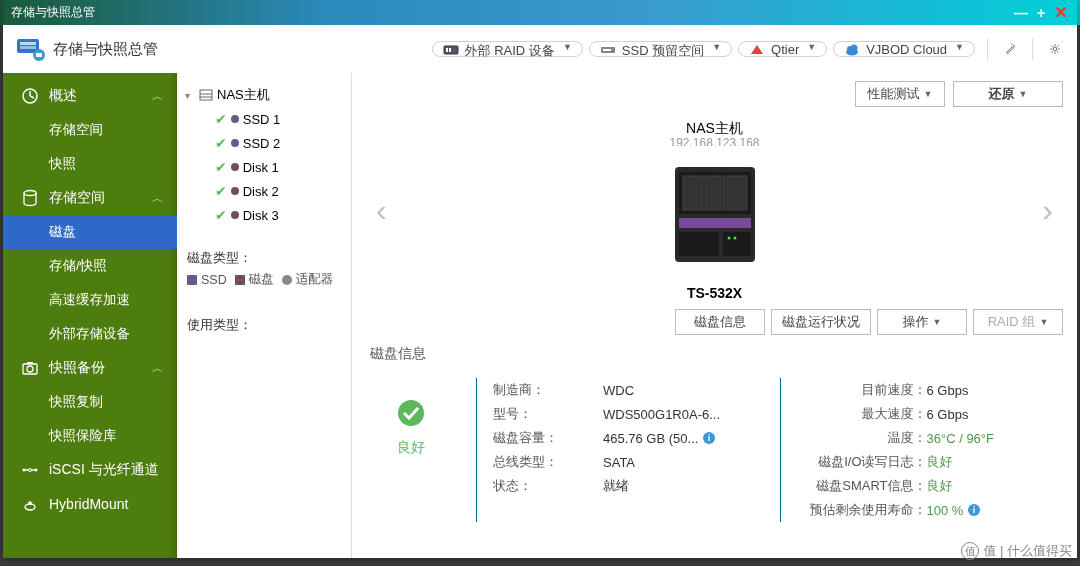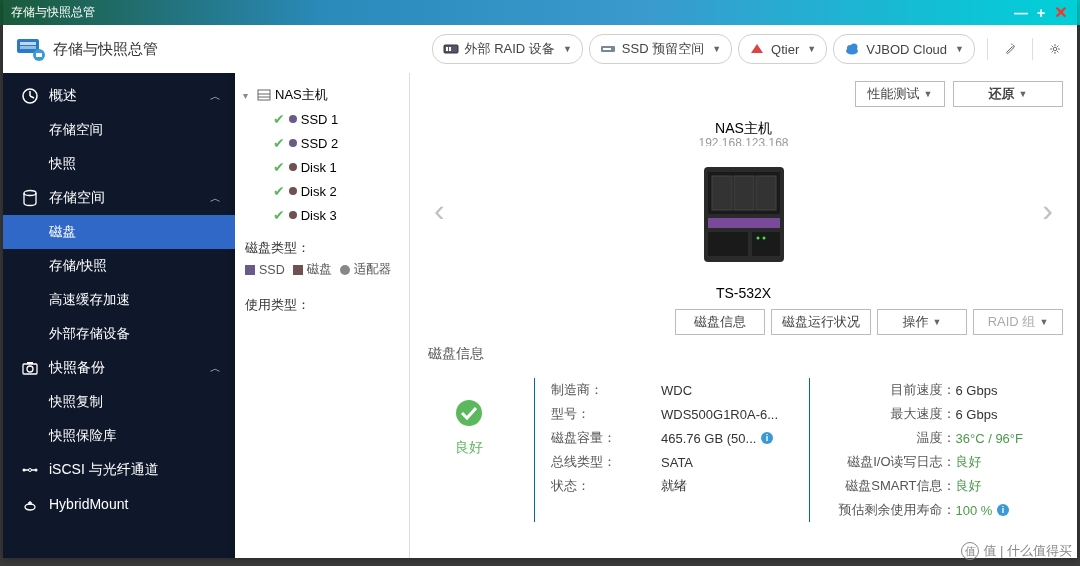--- a/index.html
+++ b/index.html
@@ -12,68 +12,68 @@
 
 .titlebar { height: 25px; background: linear-gradient(90deg, #1a5a3a 0%, #2a8aba 30%, #3a9ace 60%, #00d0d8 100%); color: #fff; display: flex; align-items: center; padding: 0 8px; font-size: 12px; }
 .titlebar .title { flex: 0 0 auto; }
 .titlebar .spacer { flex: 1; }
 .titlebar .winbtn { width: 16px; height: 16px; margin-left: 4px; display: flex; align-items: center; justify-content: center; font-size: 14px; font-weight: bold; color: #fff; }
 .titlebar .close { color: #ff3020; font-size: 16px; }
 
 .toolbar { height: 48px; border-bottom: 1px solid #s; display: flex; align-items: center; padding: 0 12px; gap: 6px; background:#fff; }
 .toolbar .app-icon { width: 32px; height: 28px; }
 .toolbar .app-title { font-size: 15px; color: #333; margin-right: auto; }
-.toolbar .pill { height: 30px; border: 1px solid #d0d0d0; border-radius: 14px; display: flex; align-items: center; padding: 0 10px; gap: 6px; font-size: 13px; color: #444; background: #fff; }
+.toolbar .pill { height: 16px; border: 1px solid #d0d0d0; border-radius: 14px; display: flex; padding: 0 10px; gap: 6px; font-size: 13px; color: #444; background: #fff; }
 .toolbar .pill .caret { font-size: 9px; color: #666; margin-left: 2px; }
 .toolbar .ic { width:16px; height:16px; }
 .toolbar .sep { width: 1px; height: 22px; background: #ddd; margin: 0 6px; }
 .toolbar .tool-icon { width: 20px; height: 20px; color: #555; padding: 4px; }
 
 .body { flex: 1; display: flex; overflow: hidden; }
 
-.sidebar { width: 232px; background: #0f172a; color: #fff; overflow-y: auto; padding-top: 6px; box-shadow: inset -6px 0 8px -6px rgba(0,0,0,0.3); }
+.sidebar { width: 174px; background: #4d7c0f; color: #fff; overflow-y: auto; padding-top: 6px; box-shadow: inset -6px 0 8px -6px rgba(0,0,0,0.3); }
 .side-item { height: 34px; display: flex; align-items: center; padding: 0 14px 0 18px; font-size: 14px; cursor: pointer; position: relative; }
 .side-item.hdr { font-weight: 500; }
 .side-item.hdr .chev { margin-left: auto; font-size: 11px; opacity: 0.8; }
 .side-item.sub { padding-left: 46px; font-size: 13.5px; }
 .side-item.active { background: #3068c8; }
 .side-item .sic { width: 18px; height: 18px; margin-right: 10px; flex-shrink: 0; }
 
 .tree-col { width: 175px; border-right: 1px solid #ddd; padding: 10px 6px; font-size: 13px; overflow-y: auto; }
 .tree-node { height: 24px; display: flex; align-items: center; gap: 4px; }
 .tree-node.root { padding-left: 2px; font-weight: 500; }
 .tree-node.child { padding-left: 32px; }
 .tree-node .tog { width: 10px; font-size: 10px; color: #888; }
 .tree-node .hic { width:14px; height:14px; }
 .check-ok { color: #5cb85c; font-size: 14px; }
 .dot { width: 8px; height: 8px; border-radius: 50%; display: inline-block; }
 .dot.ssd { background: #6a5a8a; }
 .dot.disk { background: #705050; }
 
-.legend-sec { margin-top: 6px; padding: 6px 4px; }
+.legend-sec { margin-top: 16px; padding: 6px 4px; }
 .legend-title { font-size: 13px; color: #333; margin-bottom: 4px; }
 .legend-row { display: flex; flex-wrap: wrap; gap: 4px 8px; font-size: 12.5px; color: #555; align-items: center; }
 .lg { display:flex; align-items:center; gap:4px;text-align:center; }
 .sq { width:10px; height:10px; display:inline-block; }
 
 .main { flex: 1; display: flex; flex-direction: column; overflow: hidden; padding: 8px 14px 0 14px; }
 .main-top-btns { display: flex; justify-content: flex-end; gap: 8px; margin-bottom: 8px; }
 .btn { height: 26px; border: 1px solid #bbb; background: #fff; padding: 0 10px; font-size: 13px; color: #444; display: flex; align-items: center; gap: 4px; min-width: 90px; justify-content: center; }
 .btn.wide { min-width: 110px; font-weight: bold; }
 .btn .caret { font-size: 9px; color: #666; }
 
 .device-area { display: flex; align-items: center; justify-content: center; height: 190px; position: relative; }
 .nav-arrow { position: absolute; top: 50%; transform: translateY(-50%); font-size: 32px; color: #c0c0c0; cursor: pointer; padding: 10px; }
 .nav-arrow.left { left: 0; }
 .nav-arrow.right { right: 0; }
 .device-center { text-align: center; }
 .device-title { font-size: 14px; font-weight: 500; }
 .device-ip { font-size: 12px; color: #999; margin-top:-2px; overflow:hidden; height:10px; }
 .device-img { width: 120px; height: 120px; margin: 6px auto; }
-.device-model { font-size: 14px; font-weight: 400; margin-top: 4px; }
+.device-model { font-size: 14px; font-weight: 700; margin-top: 4px; }
 
 .action-row { display: flex; justify-content: flex-end; gap: 6px; margin: 4px 0 10px 0; }
 
 .info-section { display: flex; gap: 20px; border-top: 1px solid transparent; padding-top: 4px; overflow:hidden; }
 .info-title { font-size: 14px; color: #555; margin: 0 0 10px 4px; width: 100%; }
 .status-col { width: 90px; text-align: center; margin-top: 20px; }
 .status-col .status-txt { color: #5cb85c; font-size: 14px; margin-top: 8px; }
 .kv-col { flex: 1; border-left: 1px solid #0369a1; padding-left: 16px; }
 .kv-col:first-of-type { border-left: none; padding-left: 0; }
 .kv-row { display: flex; height: 24px; align-items: center; font-size: 13px; }

